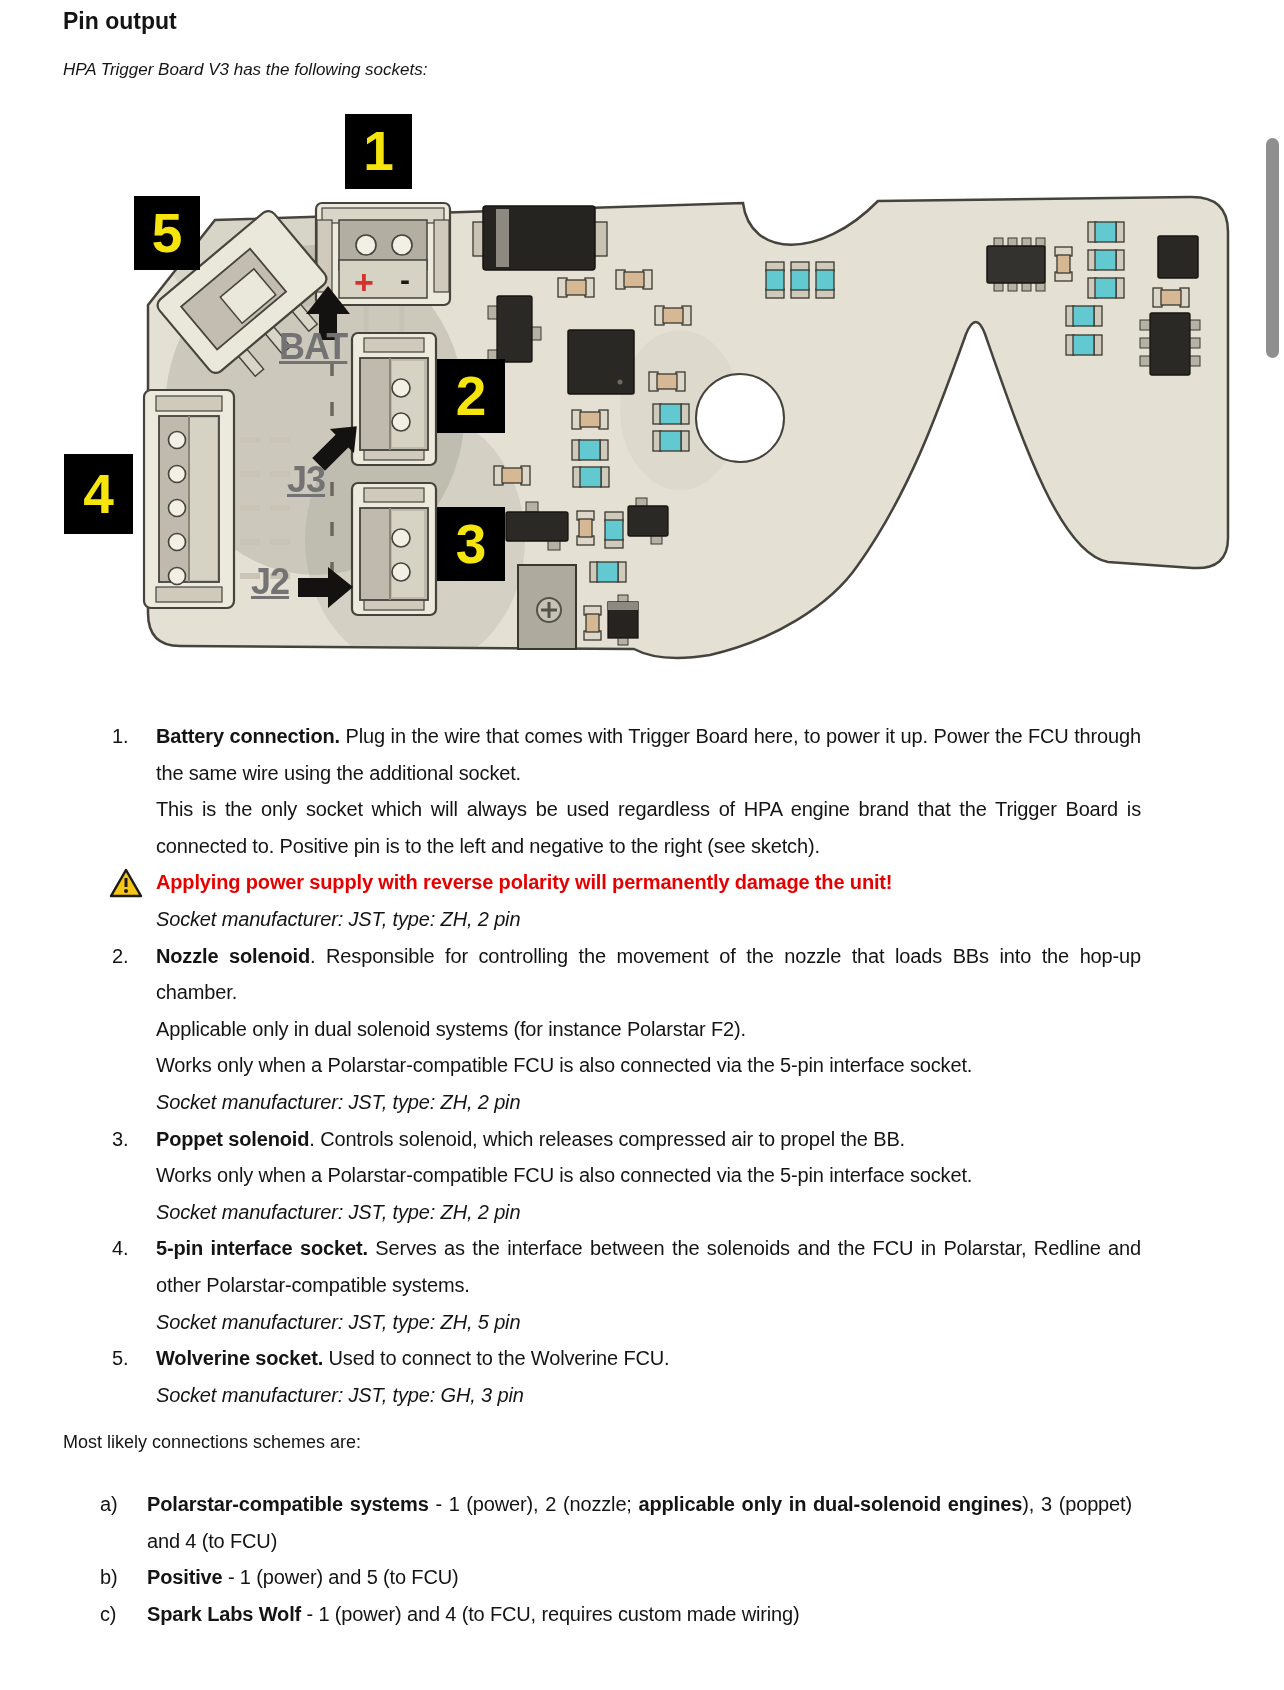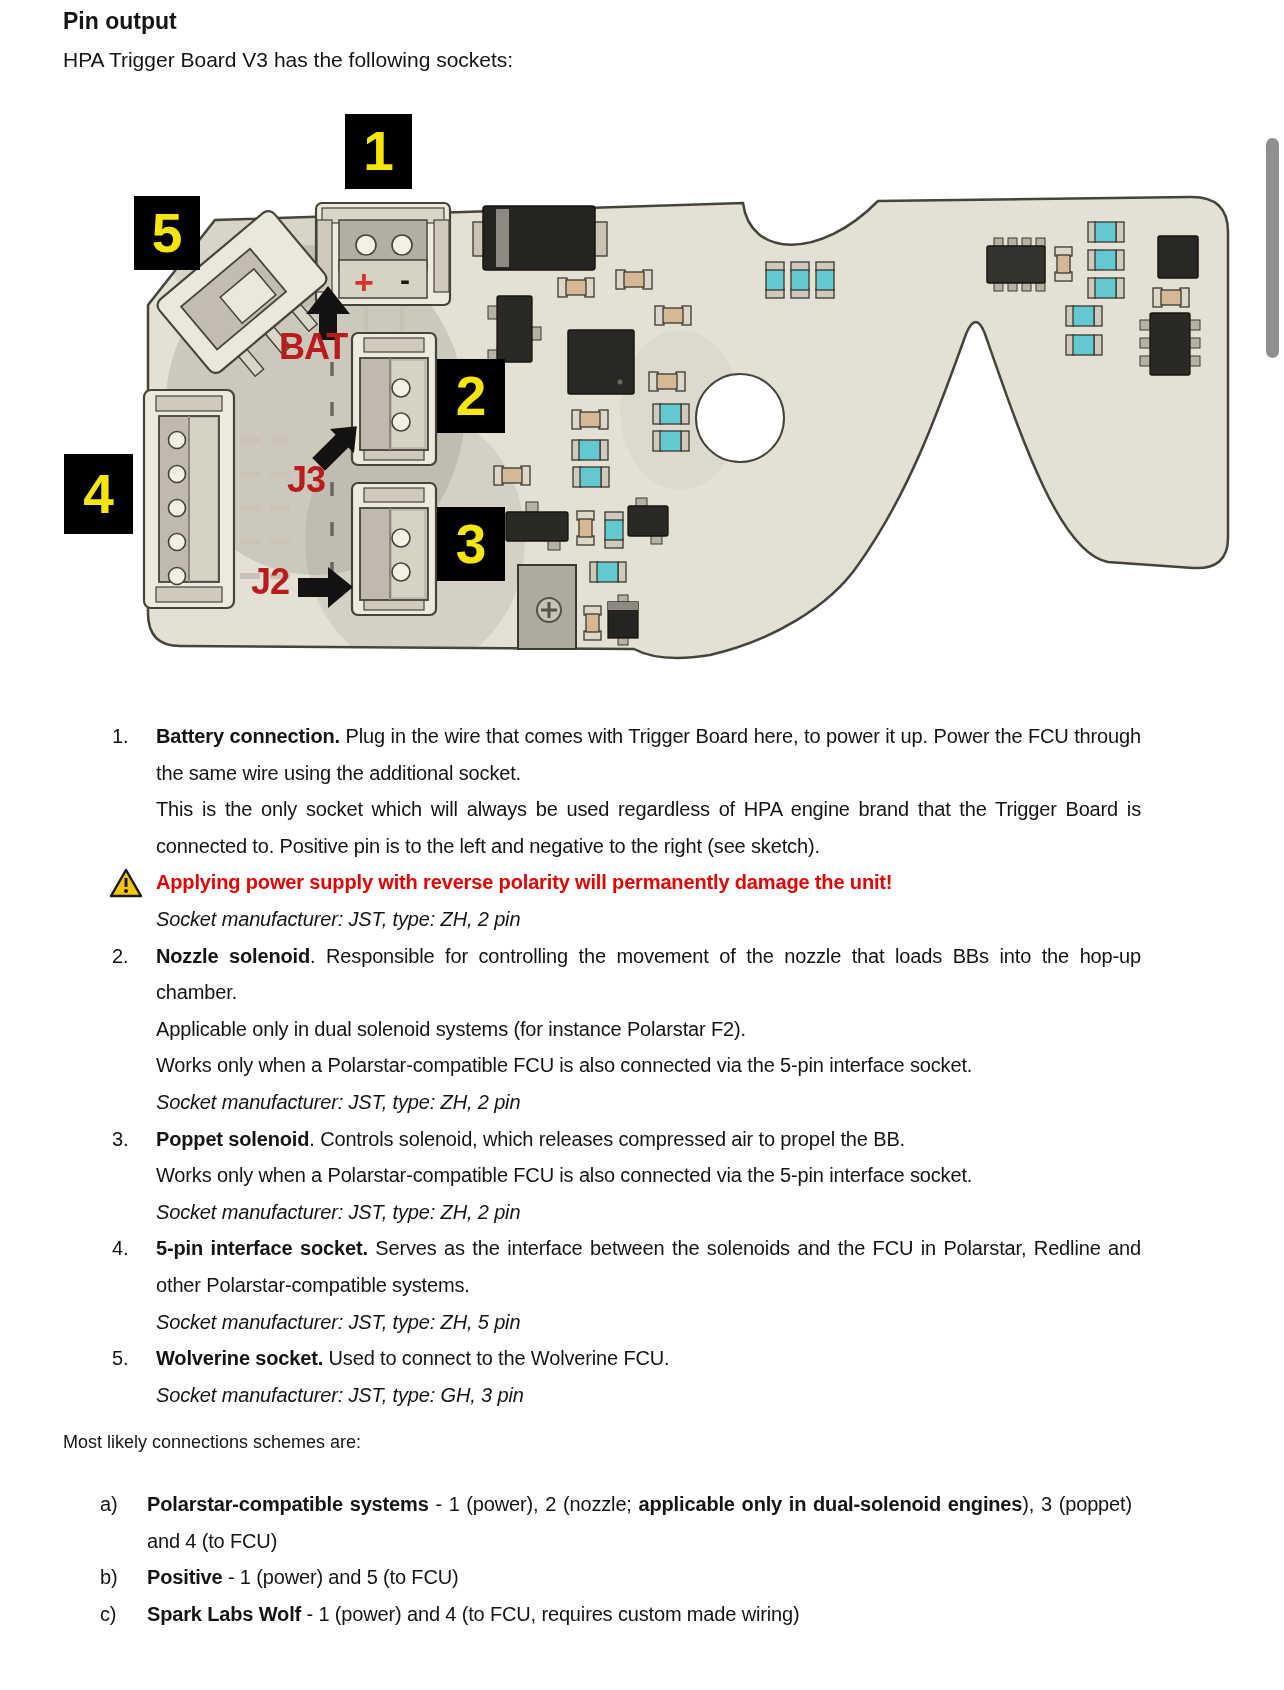--- a/index.html
+++ b/index.html
@@ -1,33 +1,33 @@
 <!DOCTYPE html>
 <html><head>
 <meta charset="utf-8">
 <style>
   html,body { margin:0; padding:0; background:#ffffff; }
   .page {
     position:relative; width:1284px; height:1690px; background:#ffffff;
     font-family:"Liberation Sans", sans-serif; color:#141414; overflow:hidden;
   }
   .doc-title { position:absolute; left:63px; top:8px; font-size:23px; font-weight:700; }
-  .intro { position:absolute; left:63px; top:48px; font-size:21px; }
+  .intro { position:absolute; left:63px; top:60px; font-size:17px;font-style:italic; }
 
   
   .figure { position:absolute; left:0; top:0; width:1284px; height:680px; }
   .pcb-svg { position:absolute; left:60px; top:110px; }
   .callout {
     position:absolute; background:#000000; color:#f5e50c;
     font-weight:700; font-size:55px; line-height:1;
     display:flex; align-items:center; justify-content:center;
   }
   .silk {
-    position:absolute; font-weight:800; font-size:36px; color:#b91c1c;
-    letter-spacing:-1px; line-height:1;
+    position:absolute; font-weight:800; font-size:36px; color:#737373;
+    letter-spacing:-1px; line-height:1;text-decoration:underline;
   }
 
   
   .list { position:absolute; left:112px; top:718px; width:1030px;
           font-size:20px; line-height:36.6px; letter-spacing:-0.15px; }
   .li { display:flex; }
   .li .mk { width:44px; flex:none; }
   .li .bd { width:985px; }
   .bd p { margin:0; text-align:justify; }
   .bd p.nj { text-align:left; }

